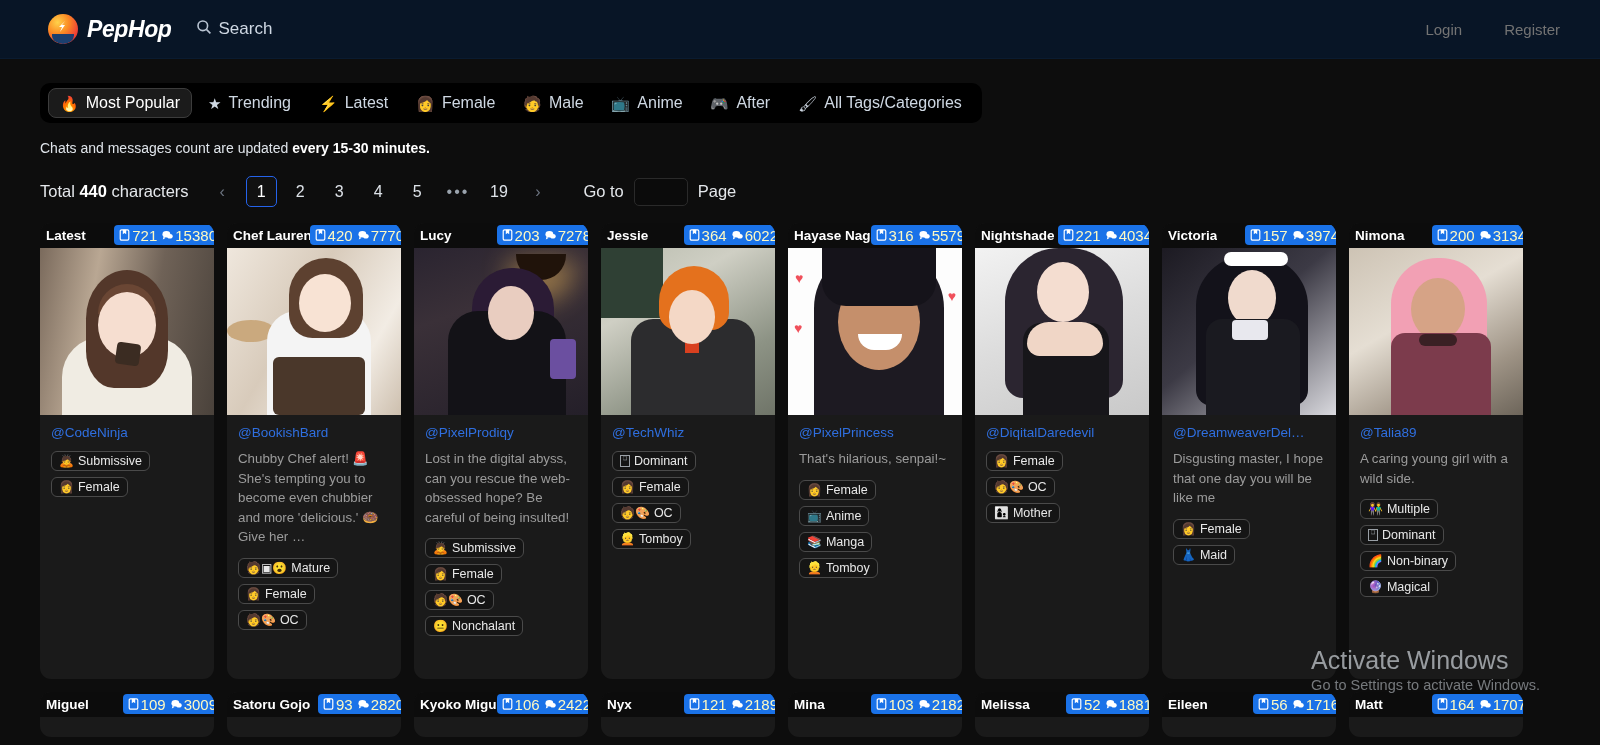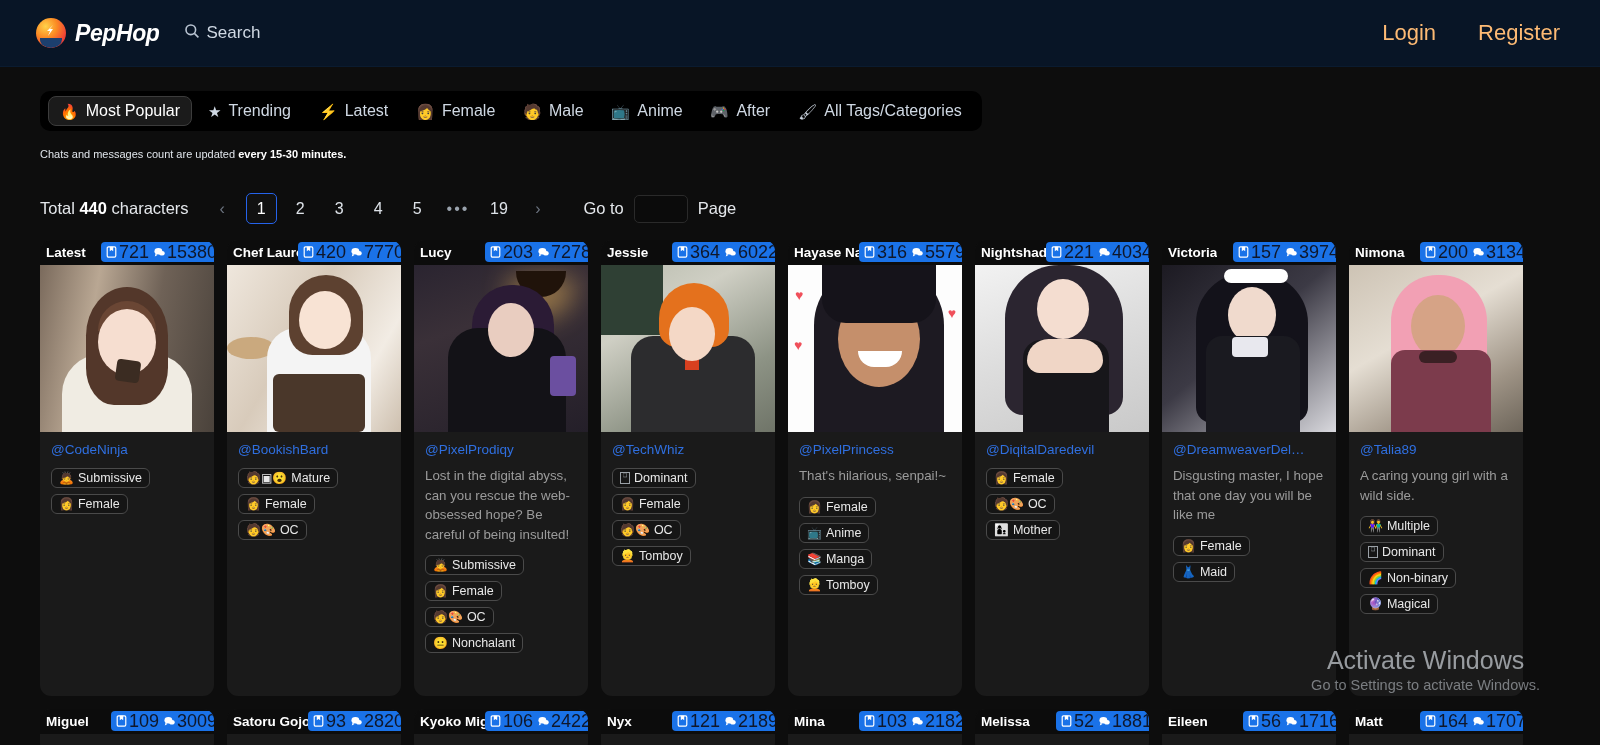--- a/index.html
+++ b/index.html
@@ -5,24 +5,24 @@
   * { box-sizing: border-box; margin: 0; padding: 0; }
   html, body {
     width: 1600px; height: 745px;
     background: #0d0d0d;
     font-family: "Liberation Sans", sans-serif;
     overflow: hidden;
   }
 
   
   .topbar {
-    height: 67px; width: 100%;
+    height: 59px; width: 100%;
     background: #081526;
     display: flex; align-items: center;
-    padding: 0 40px 0 36px;
+    padding: 0 40px 0 48px;
     border-bottom: 1px solid #0a1b30;
   }
   .brand { display: flex; align-items: center; gap: 9px; }
   .logo-dot {
     width: 30px; height: 30px; border-radius: 50%;
     background: radial-gradient(circle at 32% 28%, #ffd24a 0%, #fb8b24 38%, #ef4136 72%, #b42a2a 100%);
     position: relative; overflow: hidden; flex: none;
   }
   .logo-dot::after {
     content: ""; position: absolute; left: 4px; top: 13px;
@@ -39,21 +39,21 @@
     font-size: 23px; font-weight: bold; font-style: italic;
     color: #fff; letter-spacing: -.4px;
   }
   .searchbtn {
     display: flex; align-items: center; gap: 7px;
     margin-left: 24px; color: #cfd8e3; font-size: 17px;
     cursor: pointer;
   }
   .searchbtn svg { width: 16px; height: 16px; stroke: #b9c4d2; fill: none; stroke-width: 2; }
   .topbar-right { margin-left: auto; display: flex; align-items: center; gap: 42px; }
-  .topbar-right a { color: #fdba74; font-size: 22px; text-decoration: none; cursor: pointer; }
+  .topbar-right a { color: #737373; font-size: 15px; text-decoration: none; cursor: pointer; }
 
   
   .page { padding: 0 40px; }
 
   .tabsbar {
     margin-top: 24px;
     display: inline-flex; align-items: center;
     background: #000; border-radius: 10px;
     padding: 5px 8px; gap: 4px;
   }
@@ -63,26 +63,26 @@
     color: #cfd8e3; font-size: 16px; white-space: nowrap; cursor: pointer;
   }
   .tab .tico { font-size: 15px; line-height: 1; }
   .tab.active {
     background: #1b1b1b; color: #fff;
     border: 1px solid #3c3c3c;
     padding: 5px 11px;
   }
 
   .notice {
-    margin-top: 17px; color: #dfe4ea; font-size: 11px;
+    margin-top: 17px; color: #dfe4ea; font-size: 14px;
   }
   .notice b { color: #fff; font-weight: bold; }
 
   .pagerow {
-    margin-top: 33px;
+    margin-top: 20px;
     display: flex; align-items: center; gap: 0;
     color: #e4e7eb; font-size: 16.5px;
   }
   .total { margin-right: 14px; }
   .total b { color: #fff; }
   .pg {
     min-width: 31px; height: 31px;
     display: inline-flex; align-items: center; justify-content: center;
     color: #dde2e8; font-size: 16px; border-radius: 5px;
     margin: 0 4px; cursor: pointer; padding: 0 6px;
@@ -119,22 +119,22 @@
     background: #0c0c0c; height: 25px;
     display: flex; align-items: center; justify-content: space-between;
     padding: 0 0 0 6px; position: relative;
   }
   .cname {
     color: #fff; font-size: 13.5px; font-weight: bold;
     white-space: nowrap; overflow: hidden;
     max-width: 104px;
   }
   .badge {
-    background: #1a72e8; color: #0f172a;
-    font-size: 18px; border-radius: 4px;
+    background: #1a72e8; color: #fef9c3;
+    font-size: 15px; border-radius: 4px;
     height: 20px; padding: 0 5px;
     display: inline-flex; align-items: center; gap: 2px;
     position: absolute; right: -8px; top: 2px;
     white-space: nowrap;
   }
   .badge svg { width: 11px; height: 12px; flex: none; }
   .badge .num { margin-right: 3px; }
   .thumb {
     height: 167px; width: 100%;
     position: relative; overflow: hidden;
@@ -163,21 +163,21 @@
     border: 1px solid #9aa0a6; position: relative;
     font-size: 5px; color: #9aa0a6; line-height: 5px;
     text-align: center; overflow: hidden;
   }
 
   
   .watermark {
     position: absolute; right: 60px; bottom: 52px;
     text-align: left; pointer-events: none; z-index: 40;
   }
-  .wm1 { color: #c9ced4; font-size: 25px; opacity: .72; text-align: center; }
+  .wm1 { color: #c9ced4; font-size: 25px; opacity: .72; }
   .wm2 { color: #b6bbc1; font-size: 14.5px; opacity: .62; margin-top: 2px; }
 
   
   .art { position: absolute; inset: 0; }
   .art .bg { position: absolute; inset: 0; }
   .art .hair, .art .head, .art .body, .art .acc { position: absolute; }
 
   .a1 .bg { background: linear-gradient(100deg,#7a6a5c 0%,#b9a793 30%,#6f6257 62%,#4a423b 100%); }
   .a1 .body { left: 22px; bottom: 0; width: 130px; height: 78px; background: #f0ece3; border-radius: 40px 40px 0 0; }
   .a1 .head { left: 58px; top: 44px; width: 58px; height: 66px; background: #f6ded0; border-radius: 50%; }
@@ -389,20 +389,21 @@
             <div class="bg"></div>
             <div class="acc"></div>
             <div class="body"></div>
             <div class="apron"></div>
             <div class="hair"></div>
             <div class="head"></div>
           </div>
         </div>
         <div class="cbody">
           <a class="uname">@BookishBard</a>
+          <div class="desc">Chubby Chef alert! 🚨 She's tempting you to become even chubbier and more 'delicious.' 🍩 Give her …</div>
           <div class="tags">
             <span class="pill">
               <span class="pico">🧑▣😮</span>
               <span>Mature</span>
             </span>
             <span class="pill">
               <span class="pico">👩</span>
               <span>Female</span>
             </span>
             <span class="pill">

